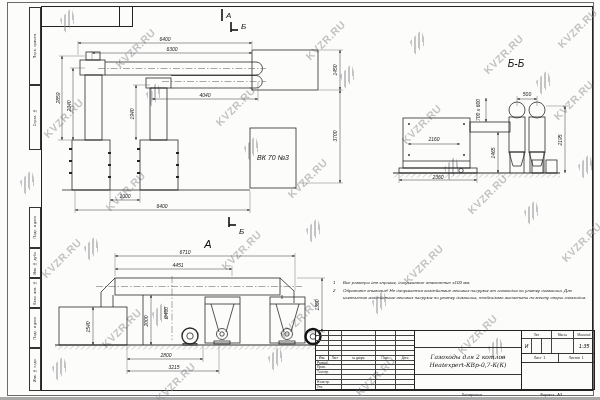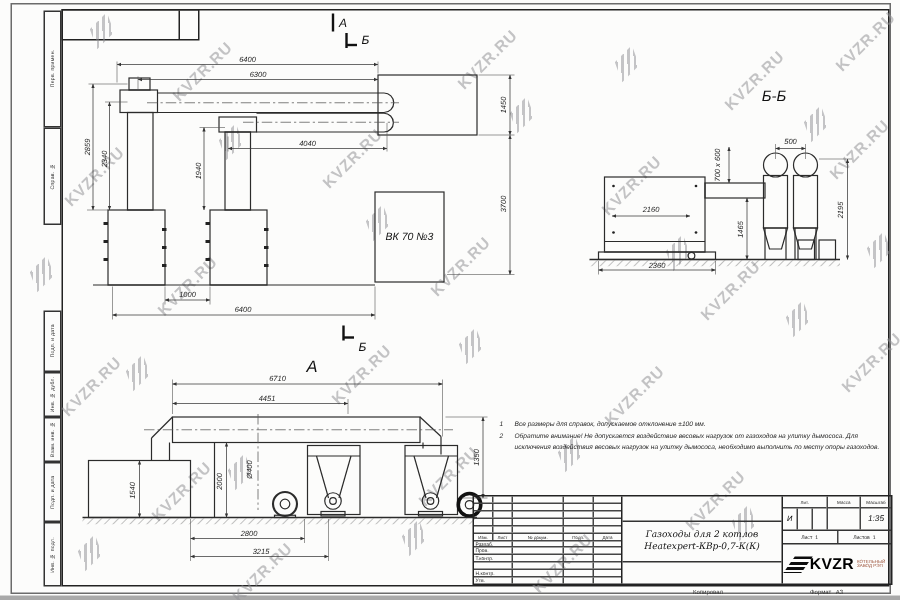--- a/index.html
+++ b/index.html
@@ -480,28 +480,20 @@
       <div class="c-mid">
         <div class="sheetcell">
           <span>Лист</span>
             <span>1</span>
         </div>
         <div class="sheetcell">
           <span>Листов</span>
             <span>1</span>
         </div>
       </div>
-      <div class="c-brand">
-        <div class="lm"></div>
-        <span class="brand">KVZR</span>
-        <span class="brandsub">
-          <span>КОТЕЛЬНЫЙ</span>
-          <span>ЗАВОД РЭП</span>
-        </span>
-      </div>
     </div>
   </div>
 
   <div class="foot" style="left:462px">
     <span>Копировал</span>
   </div>
   <div class="foot" style="left:540px">
     <span>Формат</span>
       <span>А3</span>
   </div>

